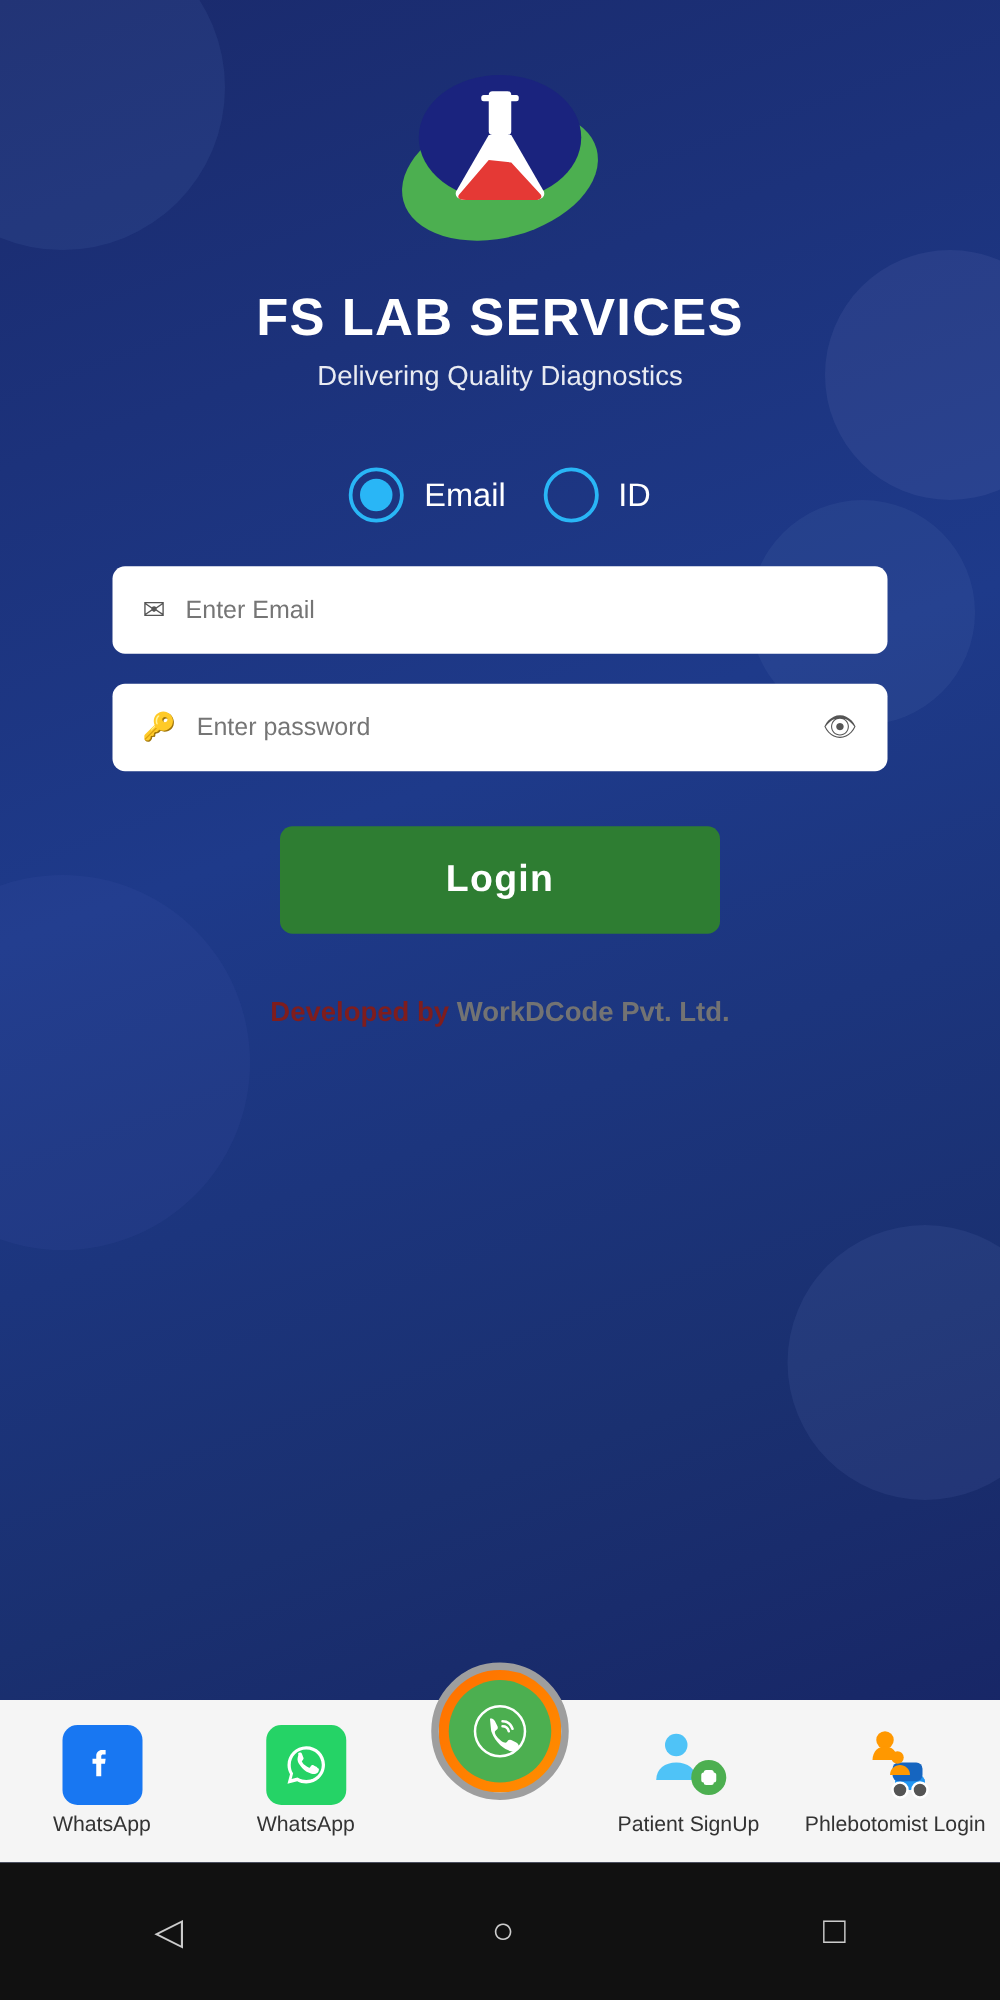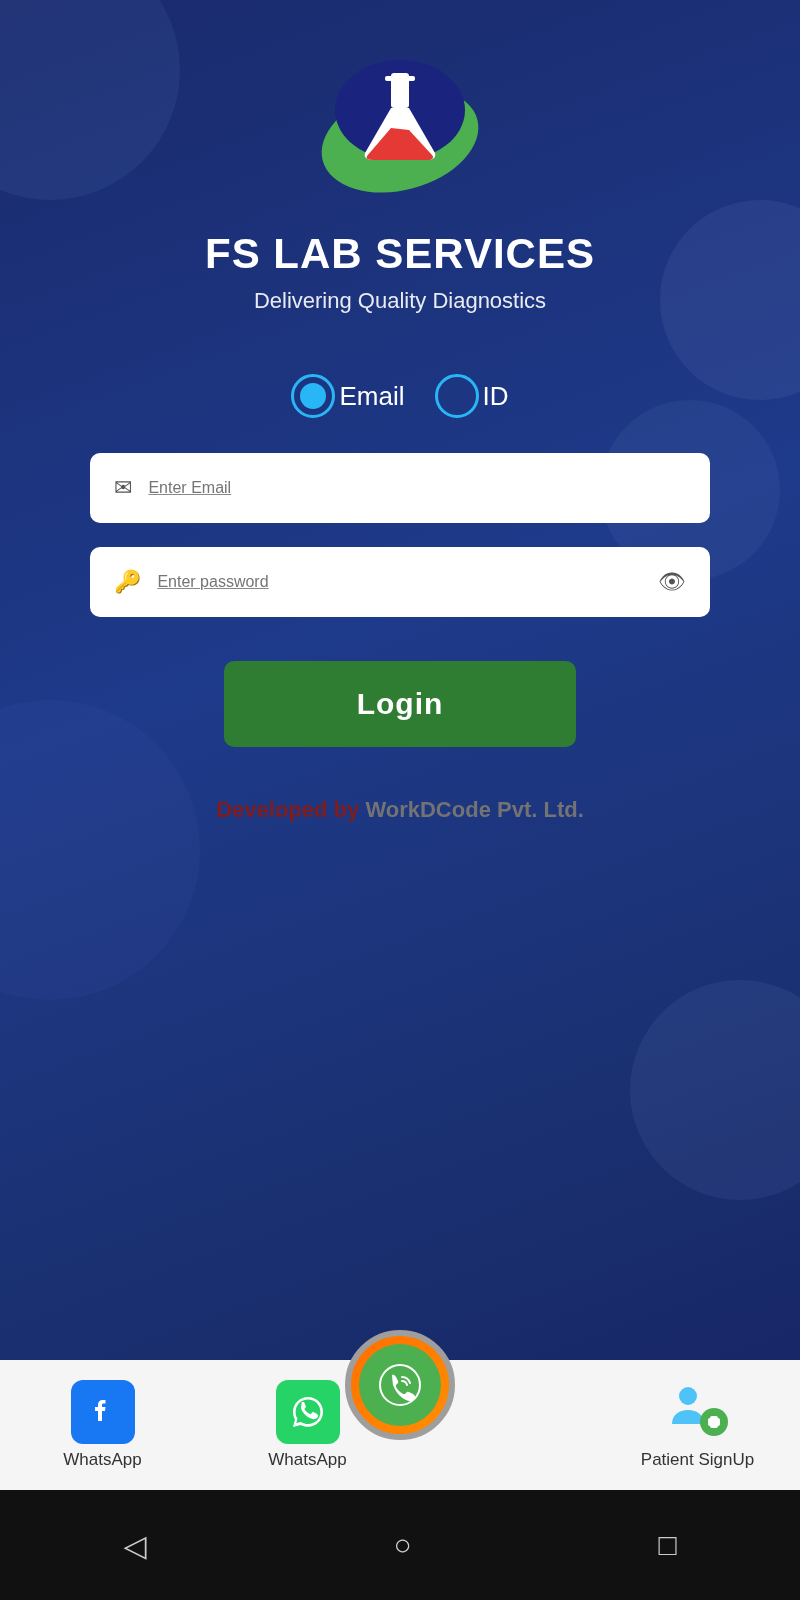--- a/index.html
+++ b/index.html
@@ -91,21 +91,21 @@
     
     .radio-group {
       display: flex;
       align-items: center;
       gap: 30px;
       margin-bottom: 35px;
     }
     .radio-option {
       display: flex;
       align-items: center;
-      gap: 4px;
+      gap: 16px;
       cursor: pointer;
     }
     .radio-circle {
       width: 44px;
       height: 44px;
       border-radius: 50%;
       border: 3px solid #29b6f6;
       display: flex;
       align-items: center;
       justify-content: center;
@@ -138,25 +138,24 @@
       margin-bottom: 24px;
     }
     .input-icon {
       font-size: 22px;
       color: #555;
       flex-shrink: 0;
     }
     .input-field input {
       border: none;
       outline: none;
-      font-size: 16px;
+      font-size: 20px;
       color: #888;
       flex: 1;
       background: transparent;
-      text-decoration: underline;
     }
     .eye-icon {
       font-size: 22px;
       color: #555;
       cursor: pointer;
     }
 
     
     .login-btn {
       width: 352px;
@@ -378,20 +377,36 @@
       <circle cx="22" cy="16" r="9" fill="#4fc3f7"></circle>
       <path d="M6 44c0-9 7-14 16-14s16 5 16 14" fill="#4fc3f7"></path>
 
       <circle cx="48" cy="42" r="14" fill="#4caf50"></circle>
       <rect x="44" y="36" width="8" height="12" rx="2" fill="white"></rect>
       <rect x="42" y="38" width="12" height="8" rx="2" fill="white"></rect>
     </svg>
     <span class="nav-item-label">Patient SignUp</span>
   </div>
 
+  <div class="nav-item">
+    <svg class="phlebotomist-icon" viewBox="0 0 64 64" xmlns="http://www.w3.org/2000/svg">
+
+      <circle cx="24" cy="12" r="7" fill="#ff9800"></circle>
+      <path d="M14 28c0-7 5-11 10-11s10 4 10 11" fill="#ff9800"></path>
+
+      <ellipse cx="44" cy="45" rx="12" ry="7" fill="#2196f3"></ellipse>
+      <circle cx="36" cy="52" r="6" fill="#555" stroke="white" stroke-width="2"></circle>
+      <circle cx="52" cy="52" r="6" fill="#555" stroke="white" stroke-width="2"></circle>
+      <rect x="30" y="30" width="24" height="15" rx="5" fill="#1565c0"></rect>
+
+      <circle cx="34" cy="26" r="5" fill="#ff9800"></circle>
+      <path d="M28 40c0-5 4-8 8-8s8 3 8 8" fill="#ff9800"></path>
+    </svg>
+    <span class="nav-item-label">Phlebotomist Login</span>
+  </div>
 
 </div>
 
 <div class="sys-nav">
   <button class="sys-nav-btn">◁</button>
   <button class="sys-nav-btn">○</button>
   <button class="sys-nav-btn">□</button>
 </div>
 
 </body></html>

